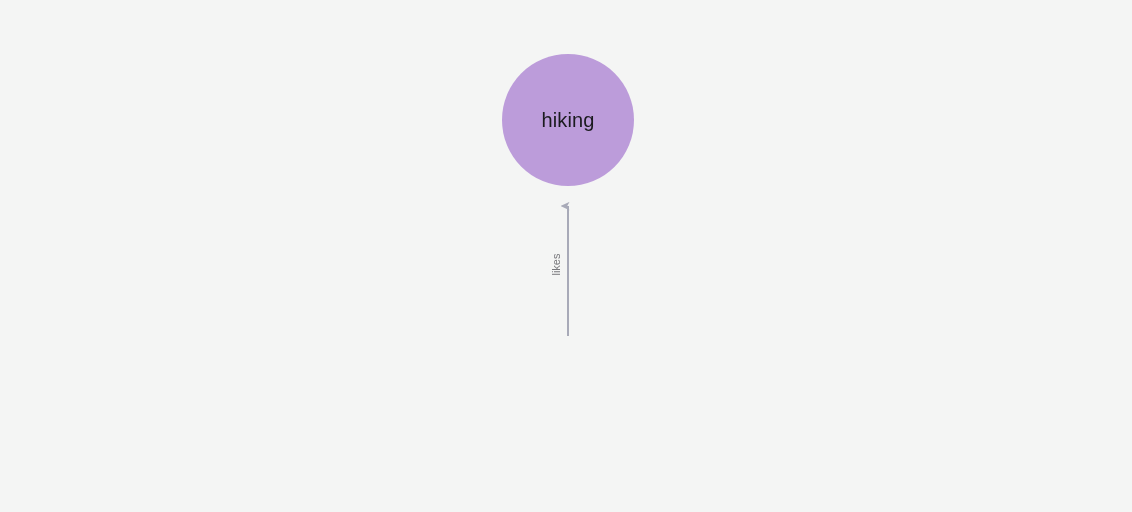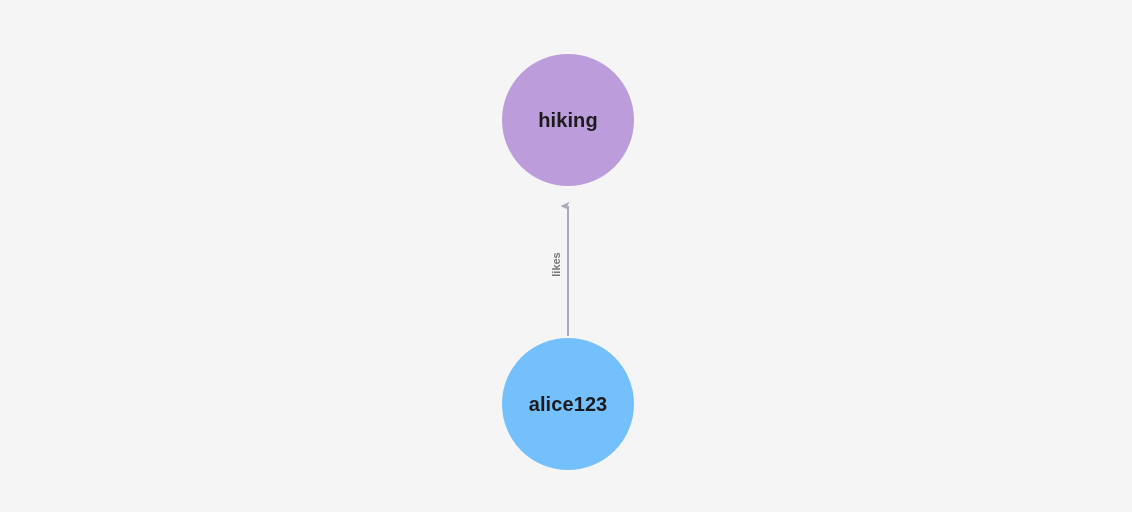--- a/index.html
+++ b/index.html
@@ -11,21 +11,20 @@
     height: 512px;
     background: #f4f5f4;
     font-family: "Liberation Sans", sans-serif;
     overflow: hidden;
   }
   #graph-canvas {
     position: relative;
     width: 1132px;
     height: 512px;
     background: #f4f5f4;
-    font-weight: bold;
   }
   #graph-svg {
     position: absolute;
     left: 0;
     top: 0;
     width: 1132px;
     height: 512px;
     display: block;
   }
   .node {
@@ -68,19 +67,16 @@
         <path d="M 6 0 L 11.5 12 L 6 9 L 0.5 12 Z" fill="#a8aab8"></path>
       </marker>
     </defs>
     <line x1="568" y1="336" x2="568" y2="206" stroke="#a8aab8" stroke-width="2" marker-end="url(#arrow-up)"></line>
   </svg>
 
   <div class="node" style="left:502px; top:54px; width:132px; height:132px; background:#bc9cda;">
     <span class="node-label">hiking</span>
   </div>
 
-  <div class="node" style="left:502px; top:338px; width:132px; height:132px; background:#74c0fc;">
-    <span class="node-label">alice123</span>
-  </div>
 
   <div class="edge-label" style="left:540px; top:259px; width:32px; text-align:center;">likes</div>
 
 </div>
 
 </body></html>

